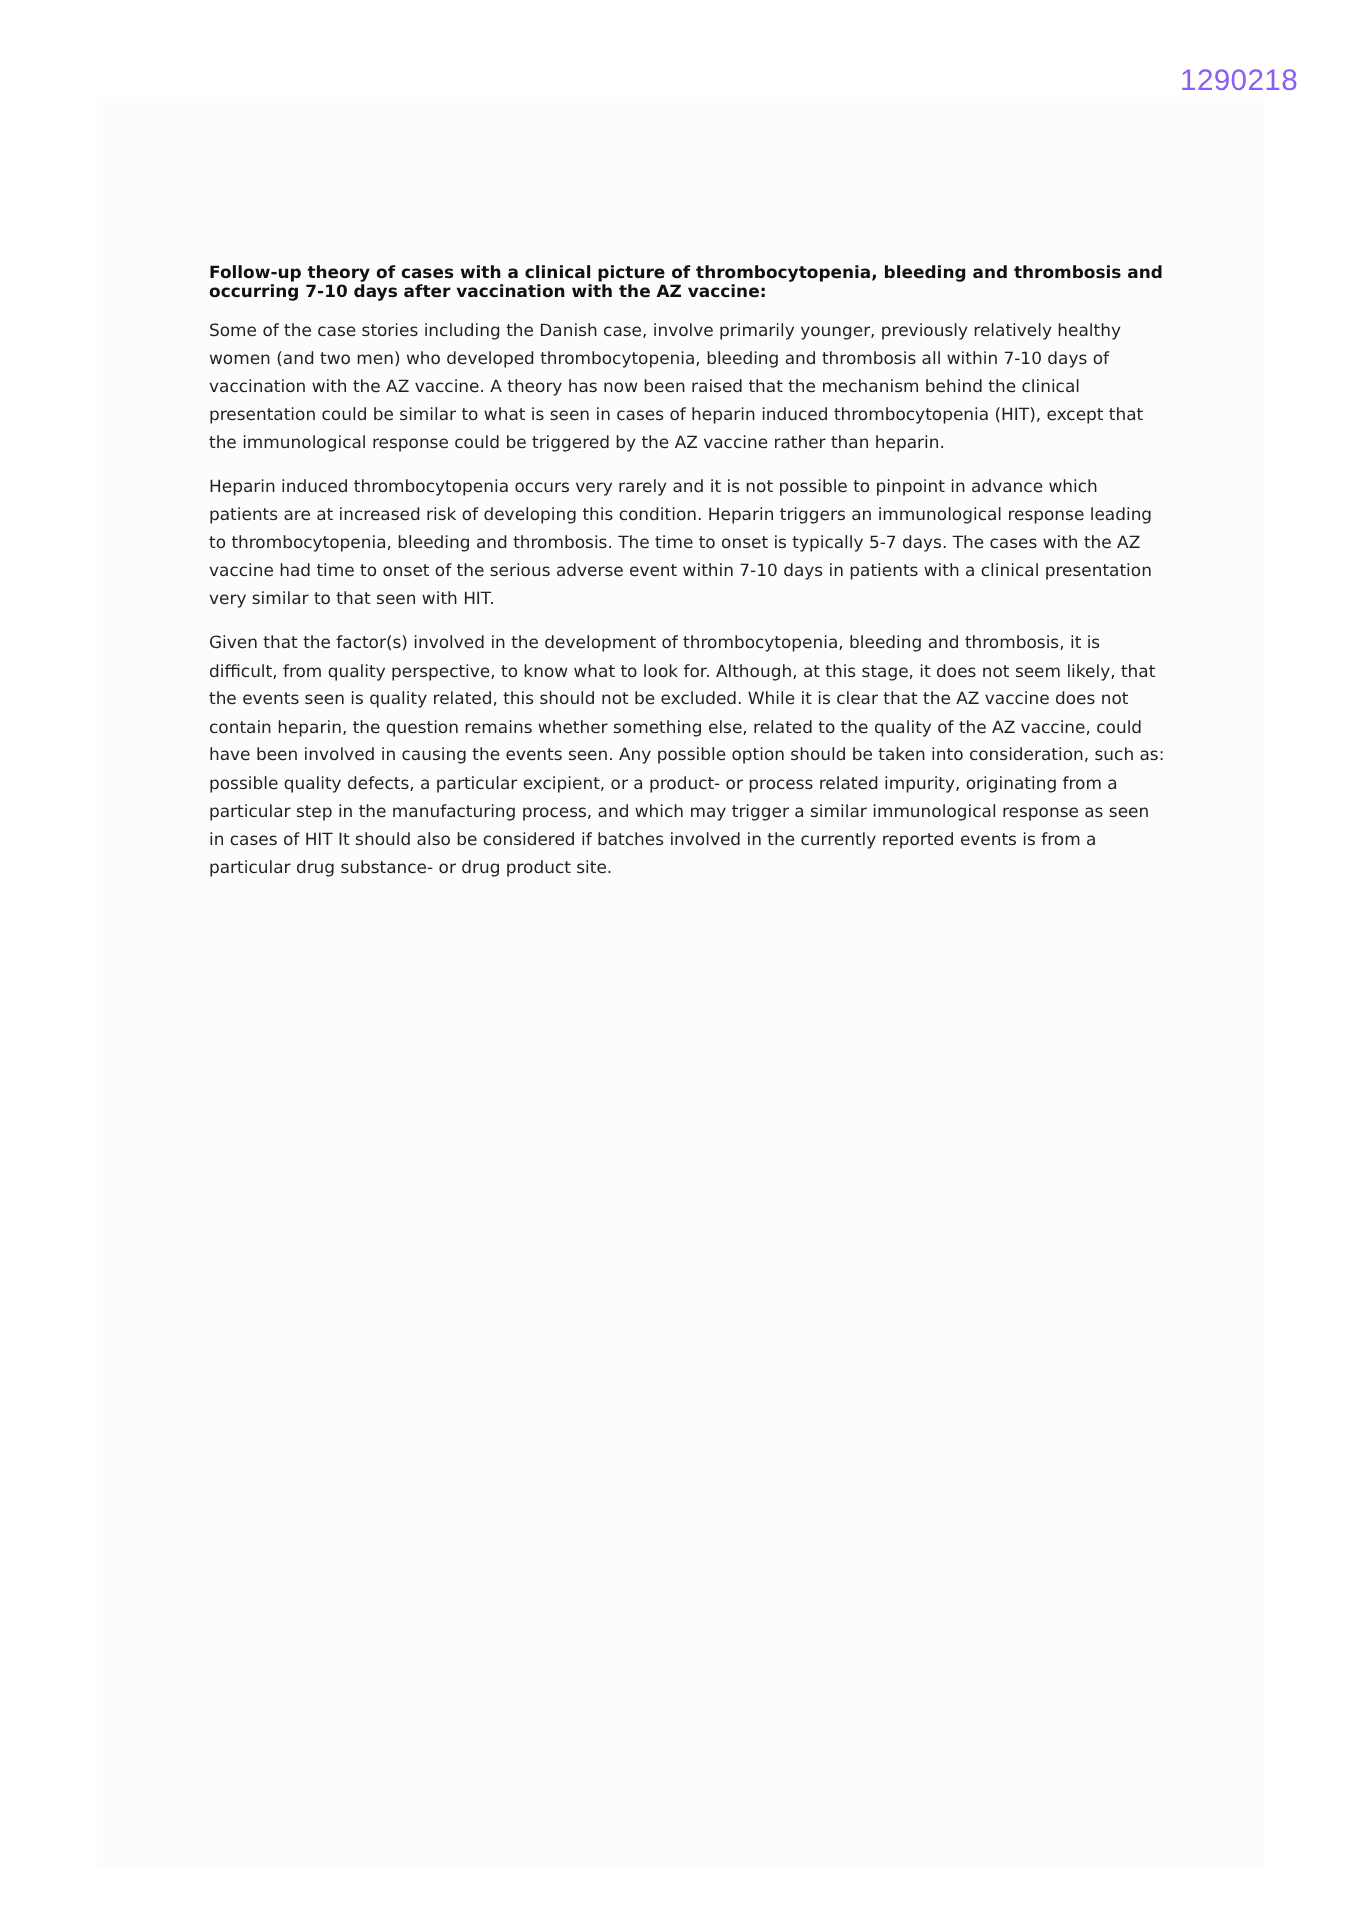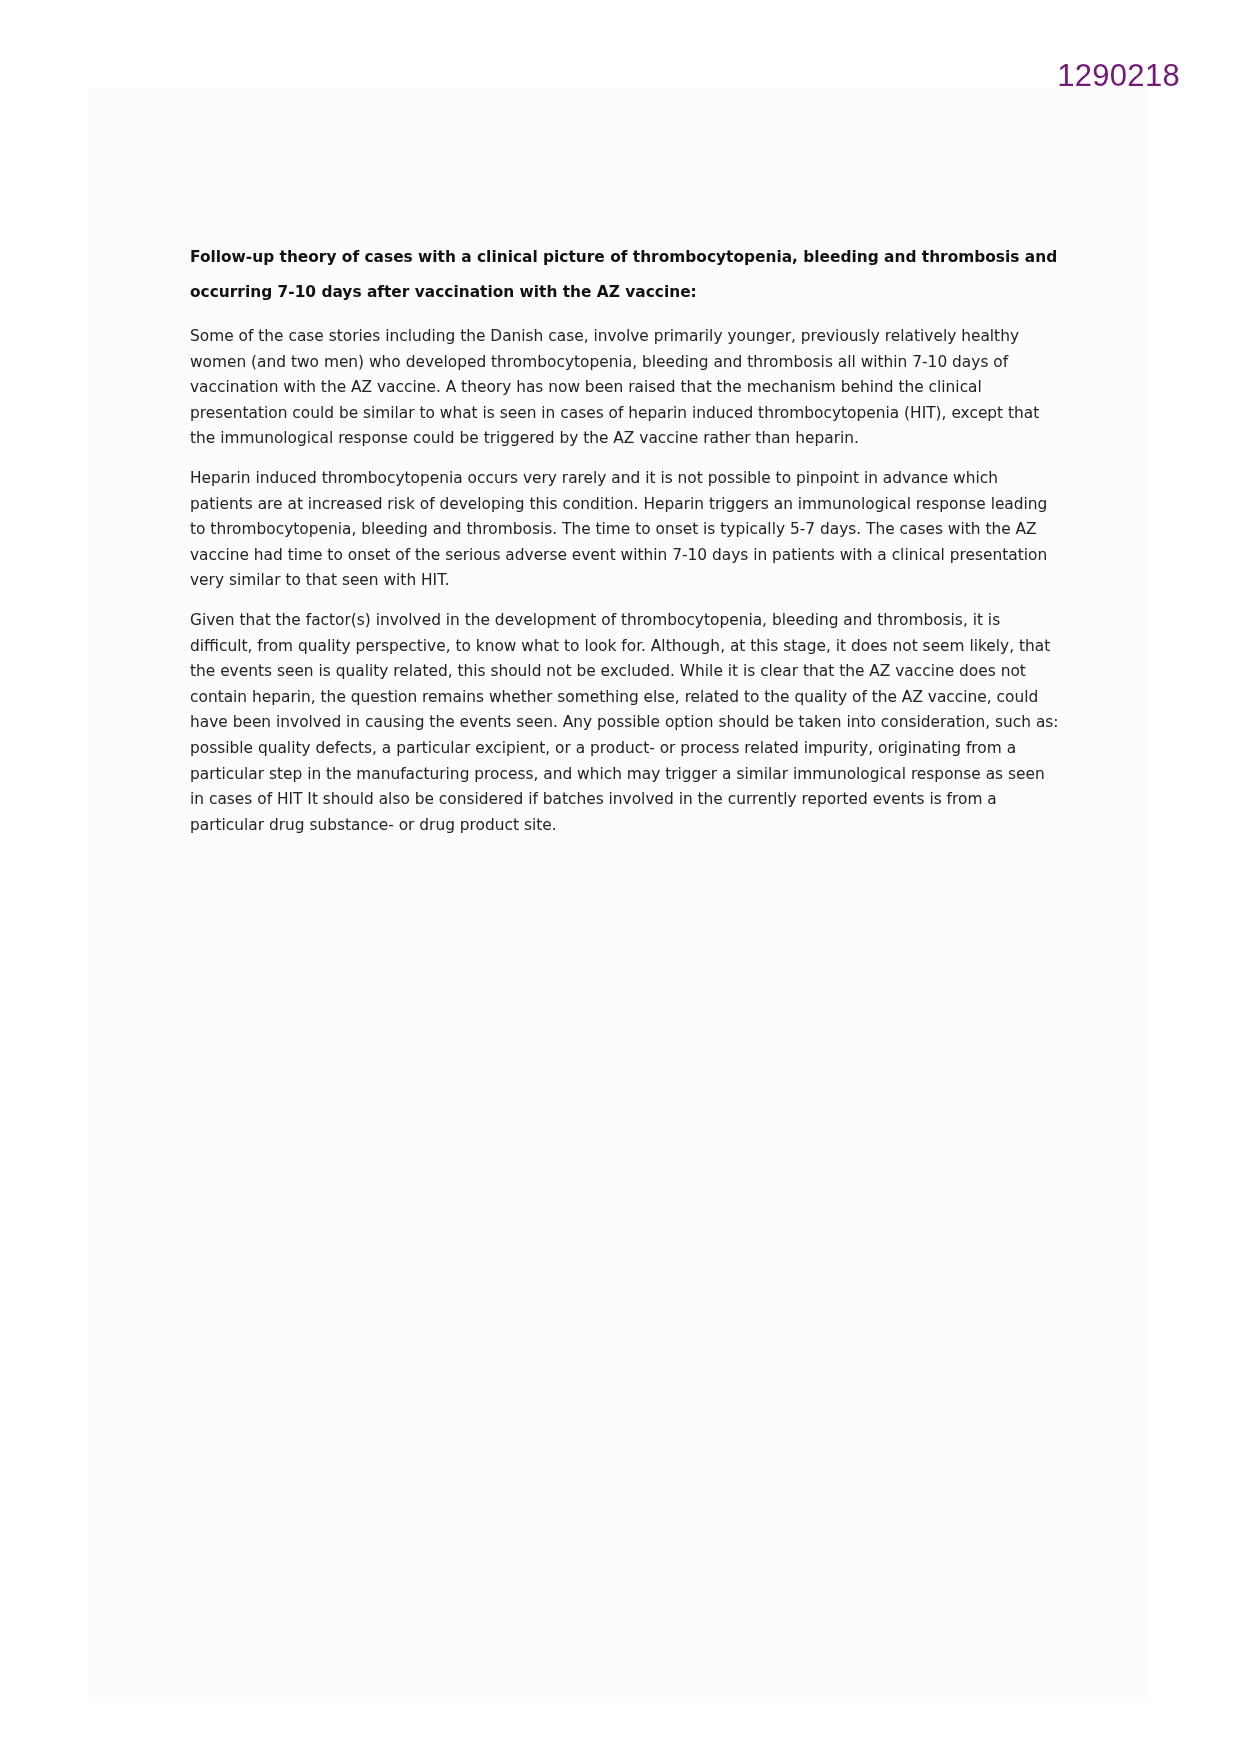--- a/index.html
+++ b/index.html
@@ -21,40 +21,40 @@
       top: 88px;
       width: 1062px;
       height: 1610px;
       background: #fcfcfc;
     }
     .doc-id {
       position: absolute;
       top: 58px;
       right: 61px;
       font-family: "Liberation Sans", sans-serif;
-      font-size: 31px;
-      color: #701a75;
+      font-size: 27px;
+      color: #8b5cf6;
       letter-spacing: 0.3px;
     }
     .content {
       position: absolute;
       left: 190px;
       top: 240px;
       width: 870px;
       font-family: "DejaVu Sans", "Liberation Sans", sans-serif;
       font-size: 15.4px;
       line-height: 25.6px;
       color: #222222;
     }
     .heading {
       font-weight: bold;
       color: #111111;
       margin: 0 0 14px 0;
       font-size: 15.4px;
-      line-height: 35px;
+      line-height: 17px;
     }
     .para {
       margin: 0 0 14px 0;
     }
   </style>
 </head>
 <body>
 
 <div class="page-shade"></div>
 

